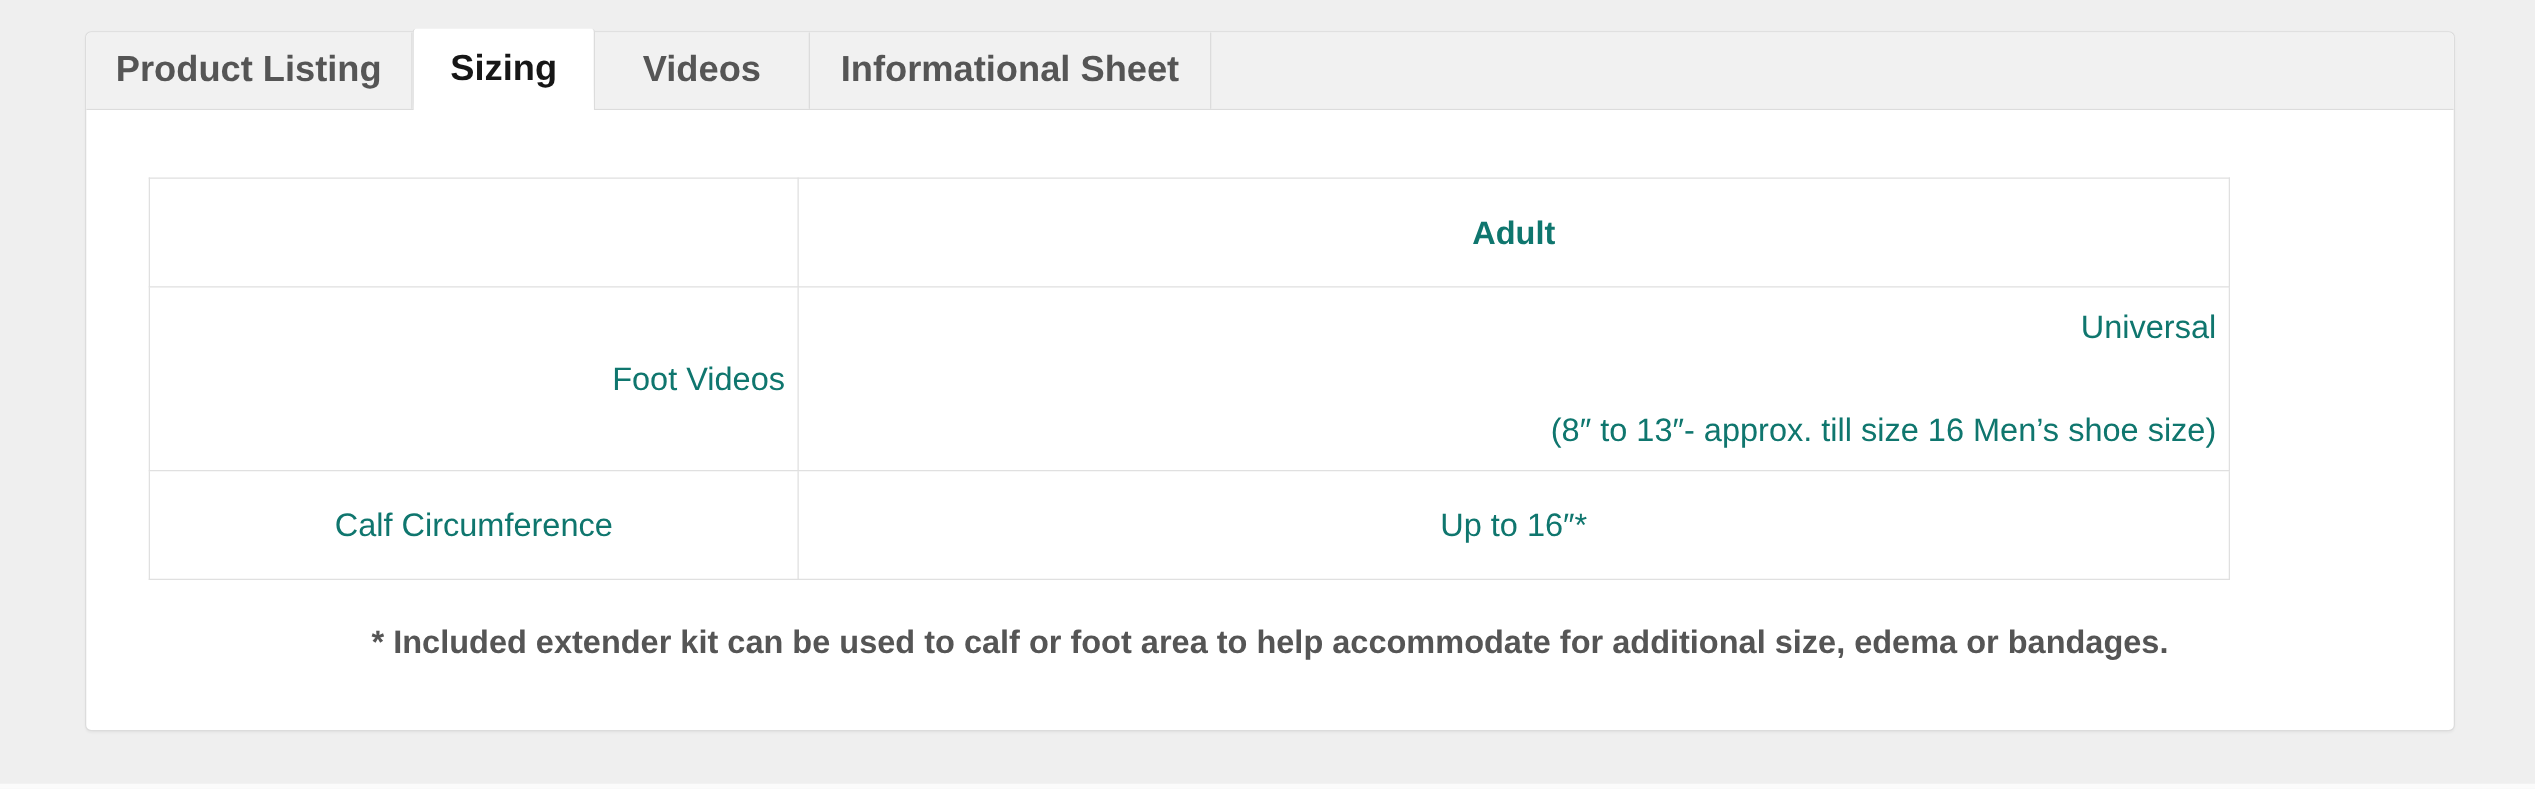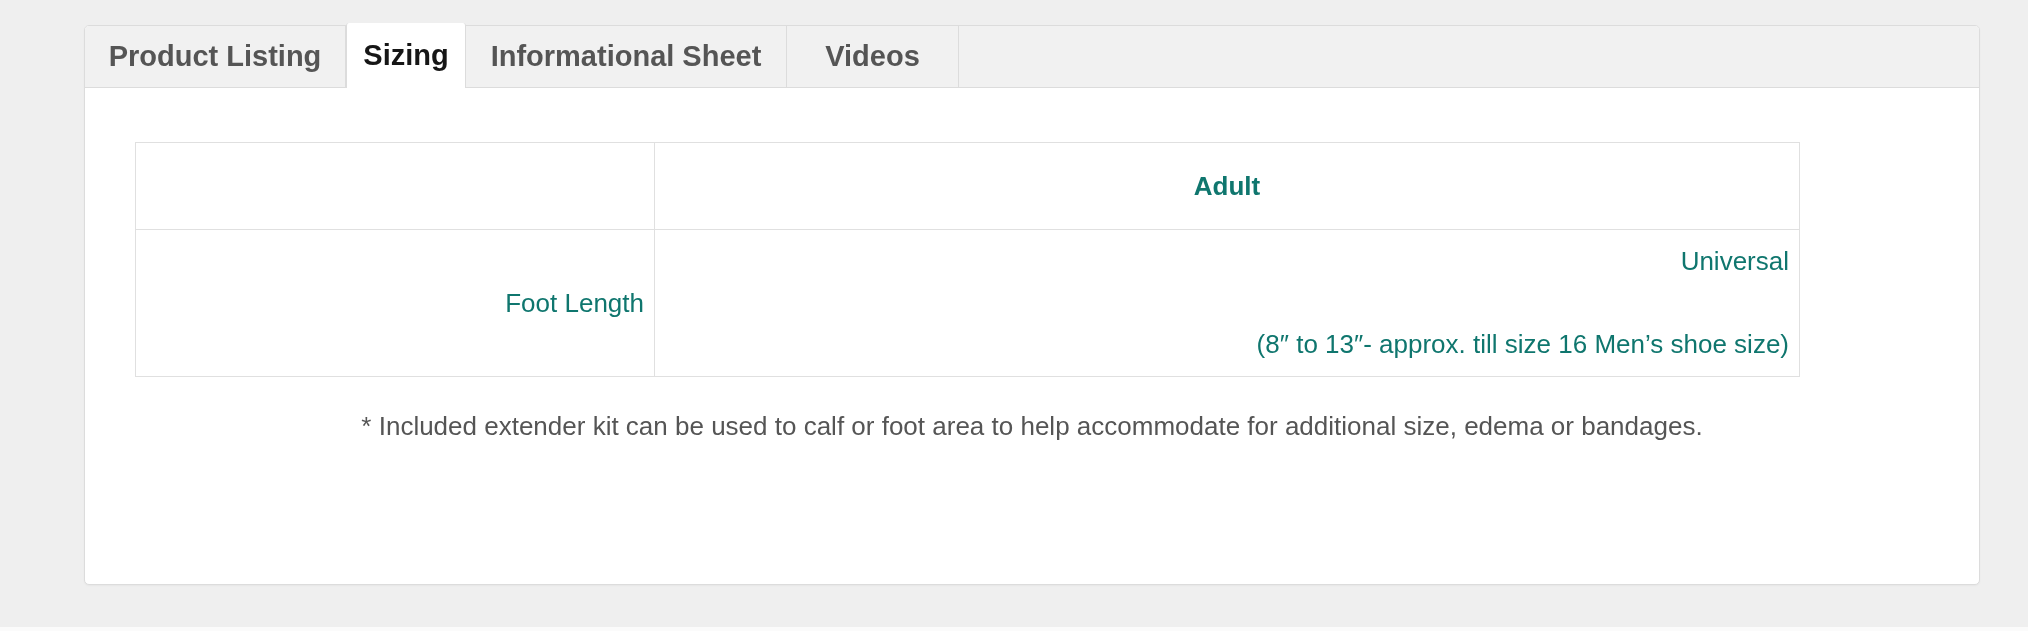--- a/index.html
+++ b/index.html
@@ -9,21 +9,21 @@
   body {
     position: relative;
     width: 2028px;
     height: 631px;
     background: #efefef;
     font-family: "Liberation Sans", sans-serif;
     overflow: hidden;
   }
   .panel {
     position: absolute;
-    left: 84px;
+    left: 68px;
     top: 25px;
     width: 1896px;
     height: 560px;
     box-sizing: border-box;
     background: #ffffff;
     border: 1px solid #dcdcdc;
     border-radius: 5px;
     box-shadow: 0 1px 2px rgba(0,0,0,0.04);
   }
   .tabbar {
@@ -39,21 +39,21 @@
     align-items: center;
     justify-content: center;
     font-size: 29px;
     font-weight: 700;
     color: #555555;
     border-right: 1px solid #dcdcdc;
     cursor: pointer;
     white-space: nowrap;
   }
   .tab-product-listing { width: 261px; }
-  .tab-sizing          { width: 120px; }
+  .tab-sizing          { width: 146px; }
   .tab-videos          { width: 172px; }
   .tab-info-sheet      { width: 321px; }
   .tab.active {
     position: relative;
     z-index: 2;
     background: #ffffff;
     color: #161616;
     margin-top: -3px;
     height: 65px;
     margin-bottom: -1px;
@@ -87,56 +87,61 @@
     color: #4d4d4d;
   }
   td.multi p { margin: 0; }
   td.multi p + p { margin-top: 52px; }
   .footnote {
     margin: 34px 0 0 0;
     width: 100%;
     text-align: center;
     font-size: 26px;
     color: #555555;
+    font-weight: bold;
   }
   .bottom-strip {
     position: absolute;
     left: 0;
     bottom: 0;
     width: 2028px;
     height: 4px;
     background: #fbfbfb;
   }
 </style>
 </head>
 <body>
 
 <div class="panel">
 
   <div class="tabbar">
     <div class="tab tab-product-listing">Product Listing</div>
     <div class="tab tab-sizing active">Sizing</div>
+    <div class="tab tab-videos">Videos</div>
     <div class="tab tab-info-sheet">Informational Sheet</div>
-    <div class="tab tab-videos">Videos</div>
   </div>
 
   <div class="content">
 
     <table class="sizing-table">
       <tbody>
         <tr class="r-head">
           <td class="c1"></td>
           <td class="c2 head-cell">Adult</td>
         </tr>
         <tr class="r-mid">
-          <td class="c1">Foot Length</td>
+          <td class="c1">Foot Videos</td>
           <td class="c2 multi">
             <p>Universal</p>
             <p>(8″ to 13″- approx. till size 16 Men’s shoe size)</p>
           </td>
+        </tr>
+        <tr class="r-last">
+          <td class="c1">Calf Circumference</td>
+          <td class="c2">Up to 16″*</td>
         </tr>
       </tbody>
     </table>
 
     <p class="footnote">* Included extender kit can be used to calf or foot area to help accommodate for additional size, edema or bandages.</p>
 
   </div>
 </div>
 
 <div class="bottom-strip"></div>

